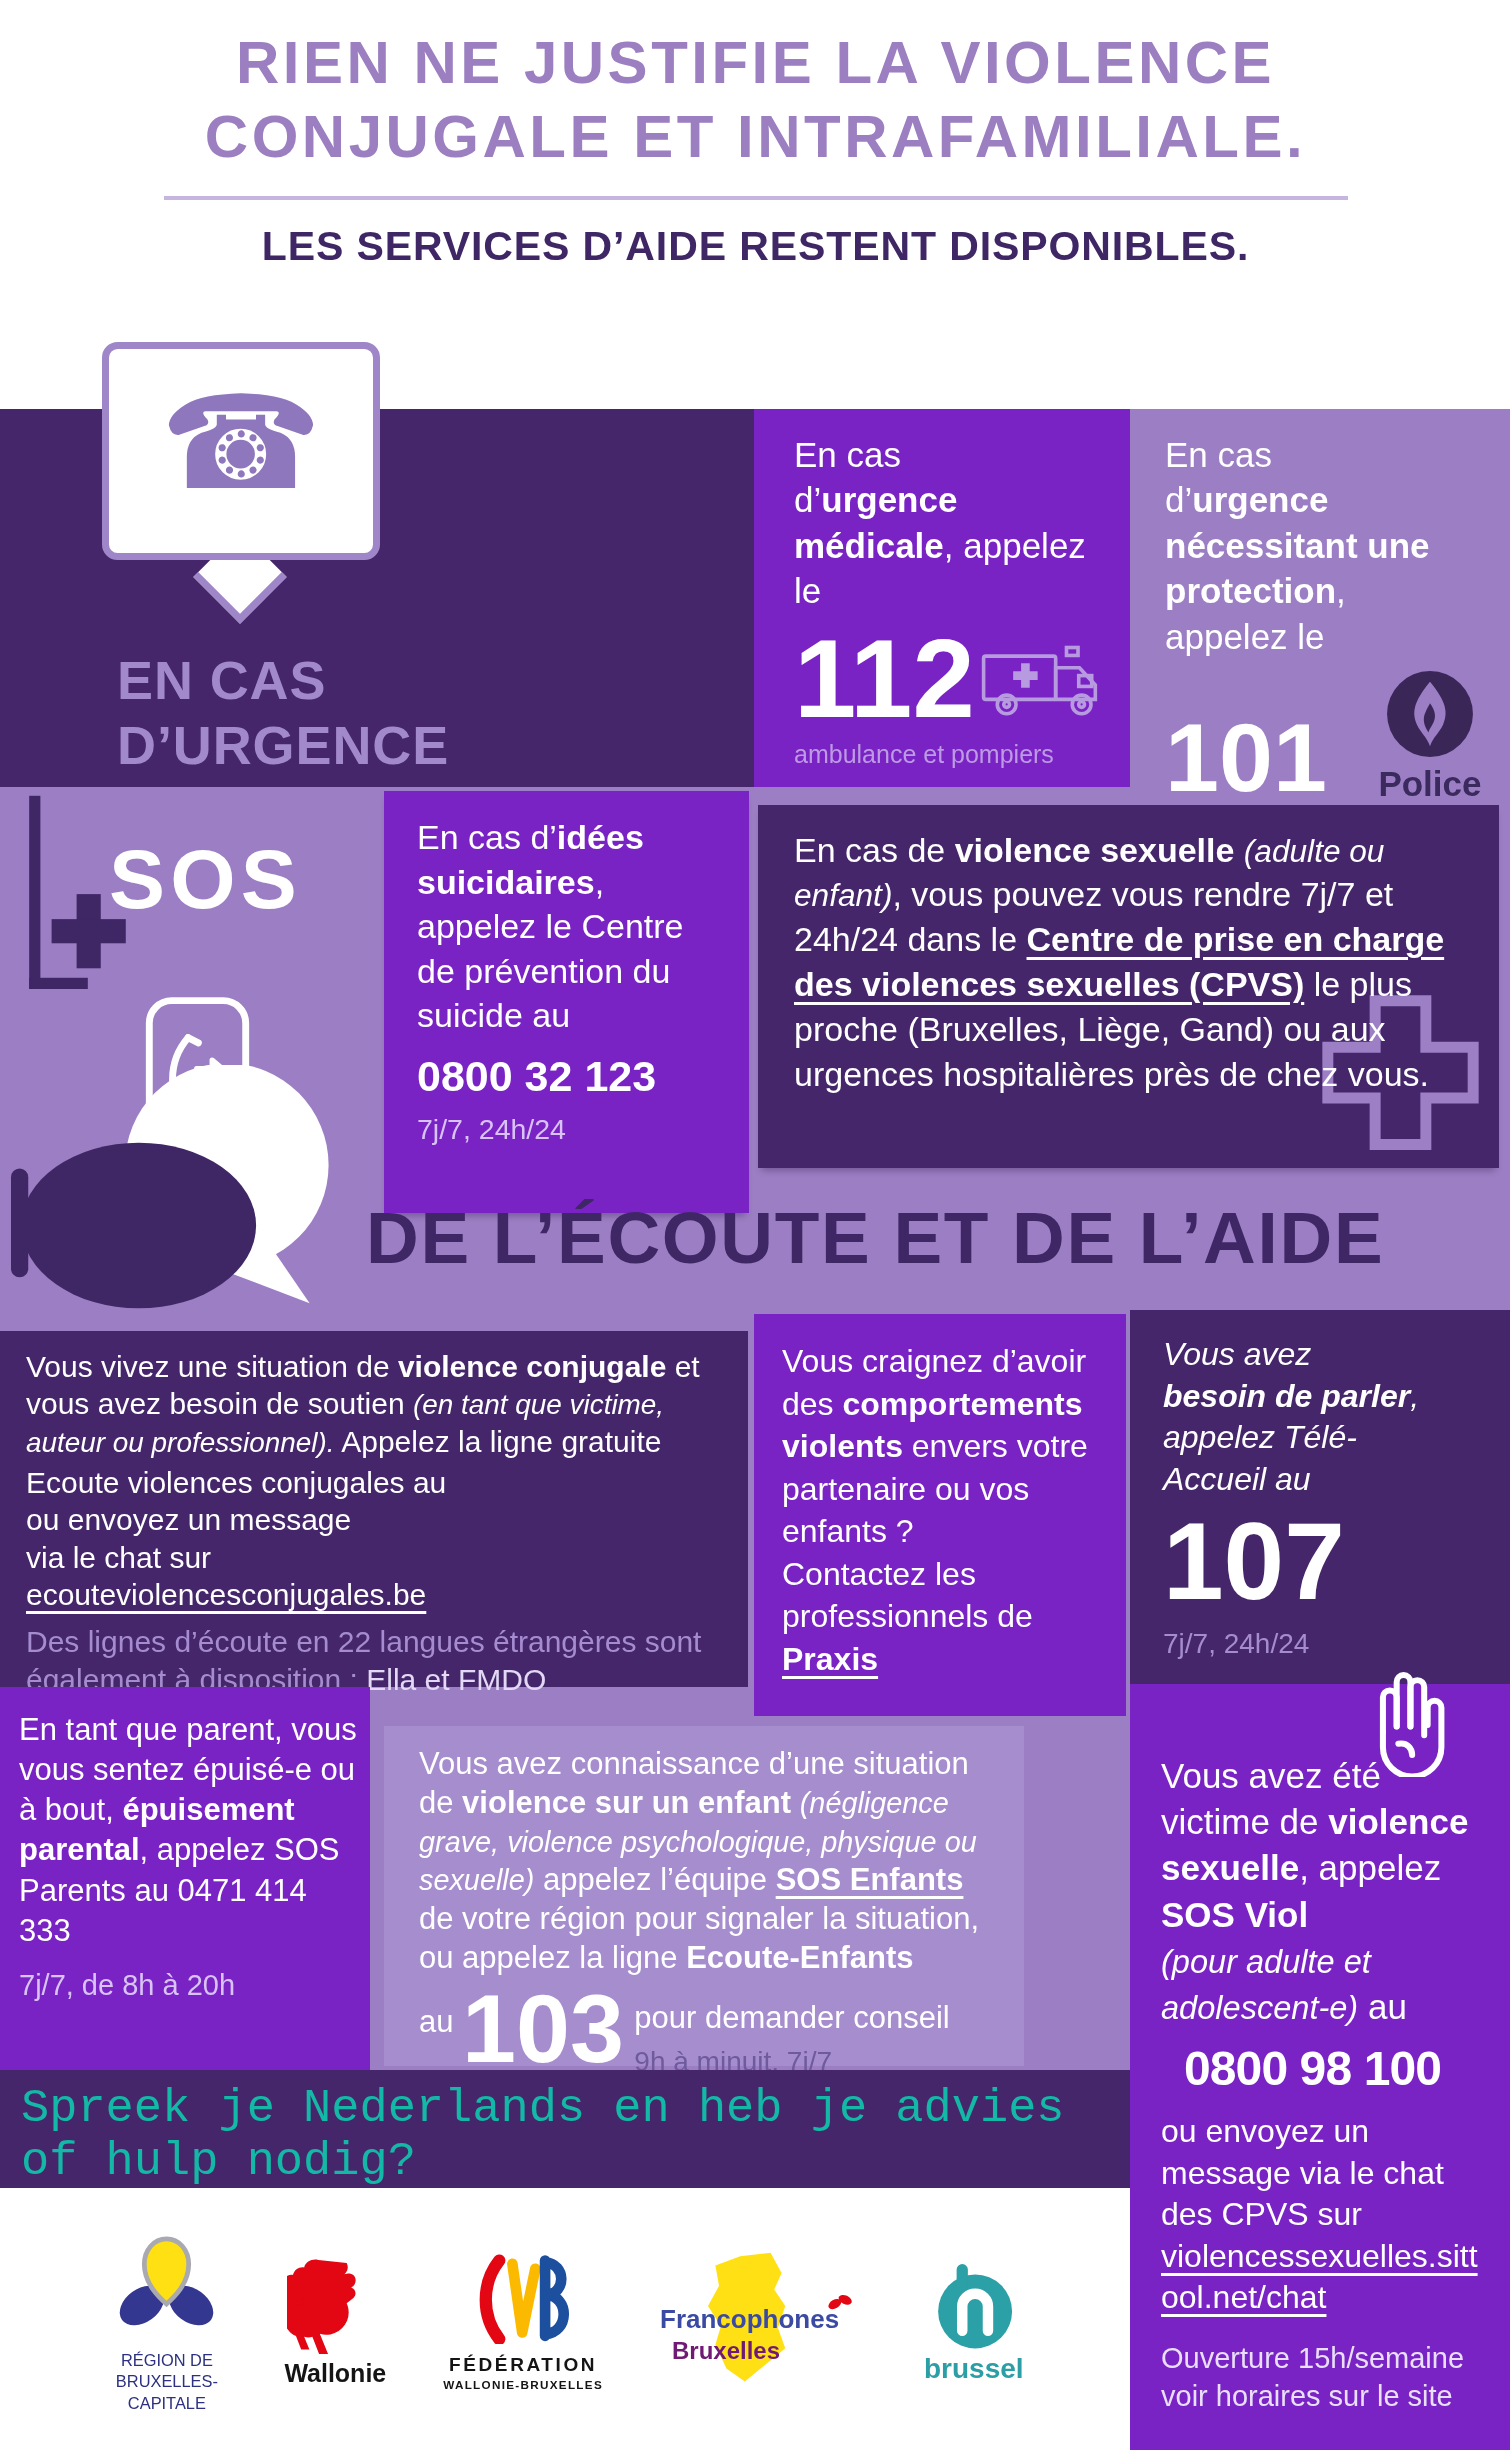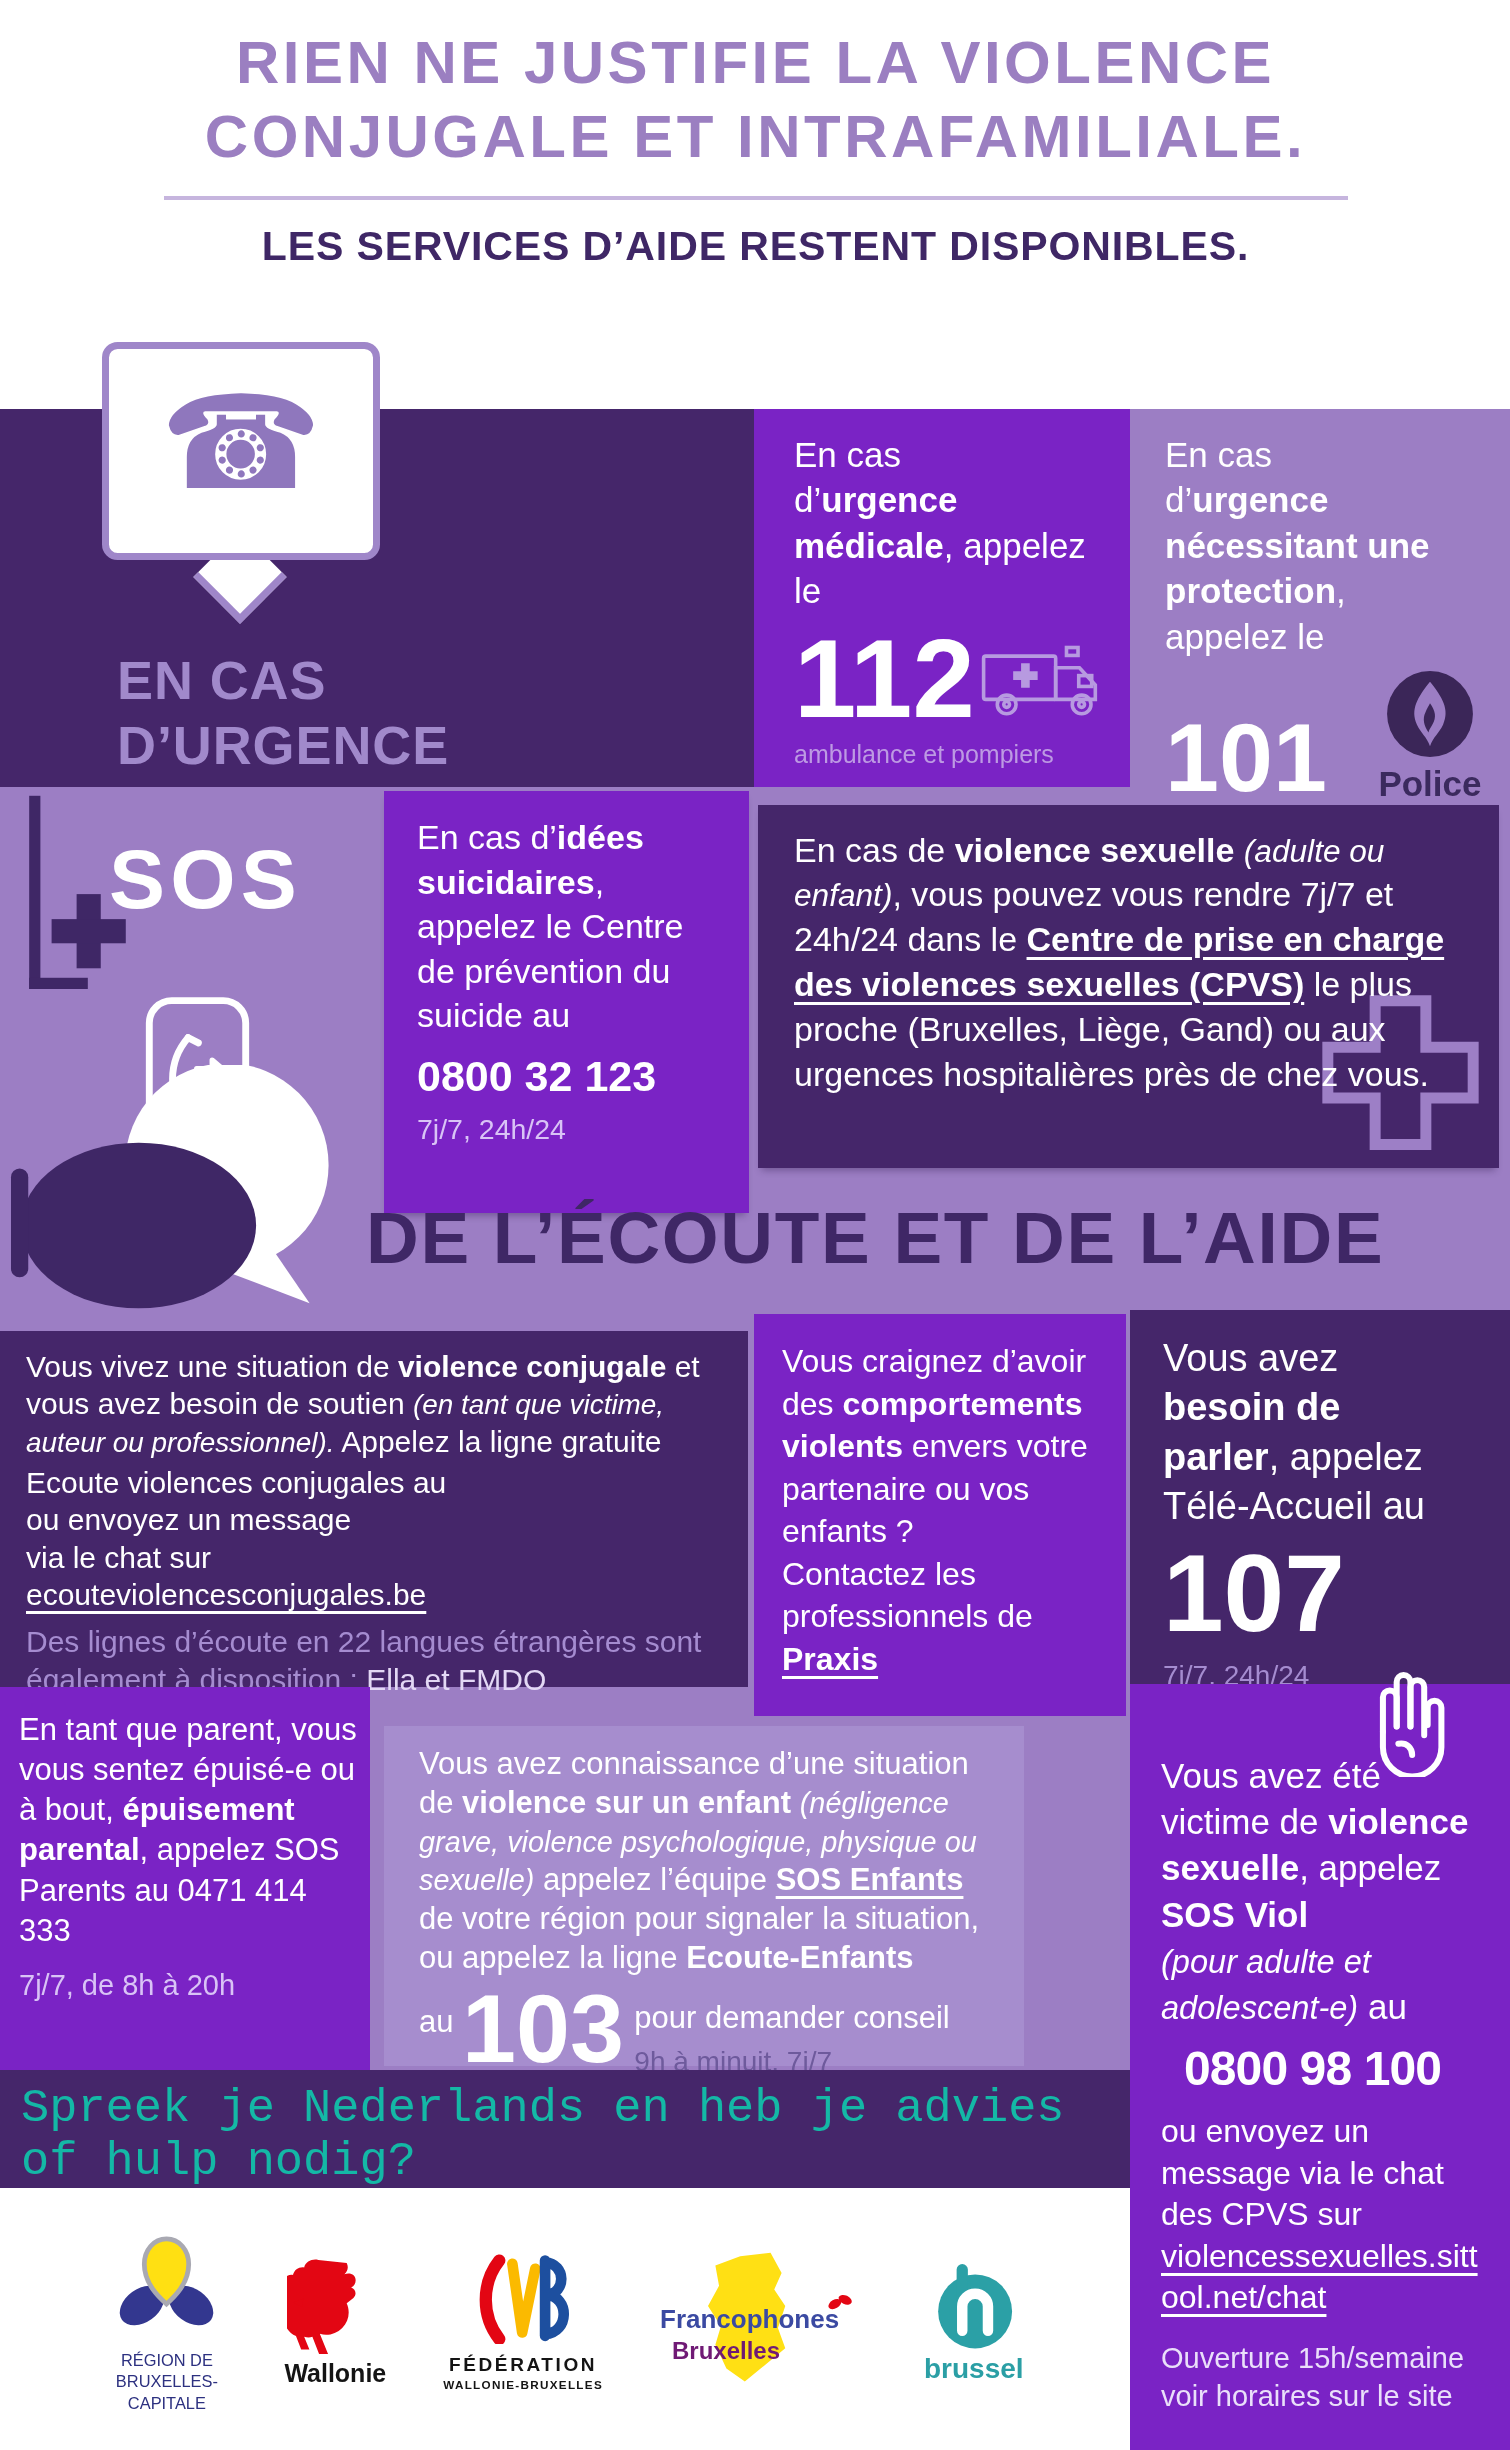--- a/index.html
+++ b/index.html
@@ -70,21 +70,21 @@
   
   #p-conjugale{left:0;top:1331px;width:748px;height:356px;padding:17.3px 19px 0 26px;}
   #p-conjugale .rich{font-size:30px;line-height:1.24;}
   #conj-row{display:flex;margin-top:3.5px;}
   #conj-left{width:471px;}
   #conj-num{margin-left:auto;padding-right:12px;font-size:53px;line-height:1.12;text-align:left;}
   #conj-footnote{margin-top:10.4px;font-size:30px;line-height:1.24;}
   #p-praxis{left:754px;top:1314px;width:372px;height:402px;padding:26px 17.3px 0 28px;}
   #p-praxis .rich{font-size:32px;line-height:1.33;}
   #p-tele{left:1130px;top:1310px;width:381px;height:377px;padding:24px 26px 0 33px;}
-  #p-tele .rich{font-size:38px;line-height:1.3;padding-right:48px;}
+  #p-tele .rich{font-size:32px;line-height:1.3;padding-right:48px;font-style:italic;}
   #num-107{font-size:109px;line-height:1;margin-top:7px;}
   #tele-hours{margin-top:12px;font-size:28px;}
 
   
   #p-parents{left:0;top:1687px;width:370px;height:383px;padding:22.5px 10.4px 0 19px;}
   #p-parents .rich{font-size:31px;line-height:1.3;}
   #parents-hours{margin-top:17.3px;font-size:29px;}
   #p-enfants{left:384px;top:1726px;width:640px;height:340px;padding:19px 36px 0 35px;}
   #p-enfants .rich{font-size:31px;line-height:1.25;}
   #enf-row{display:flex;margin-top:5.2px;color:#fff;}

